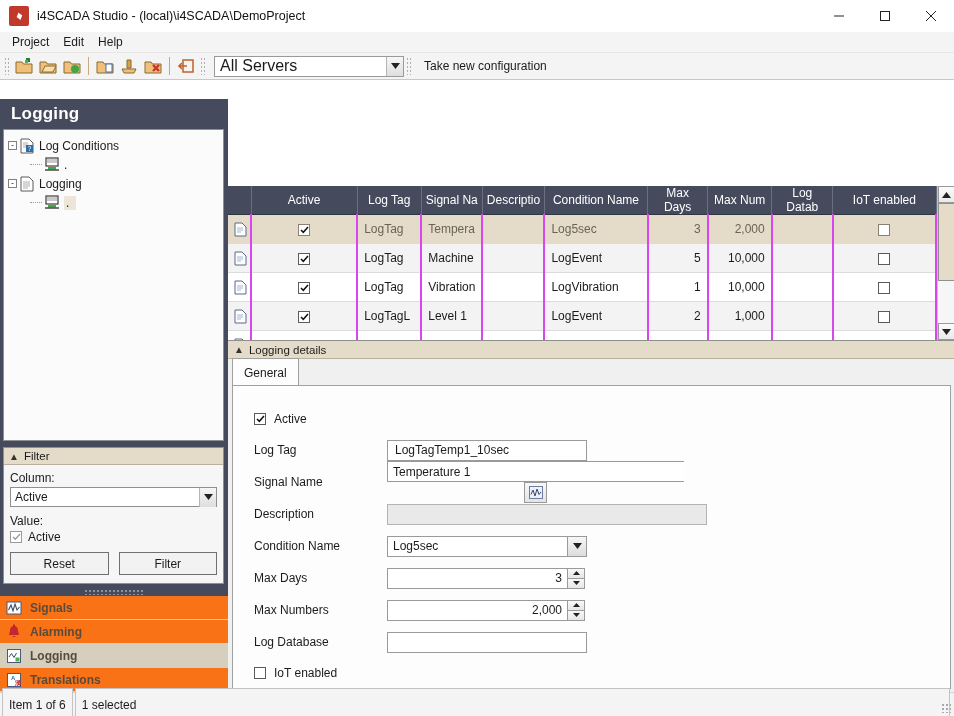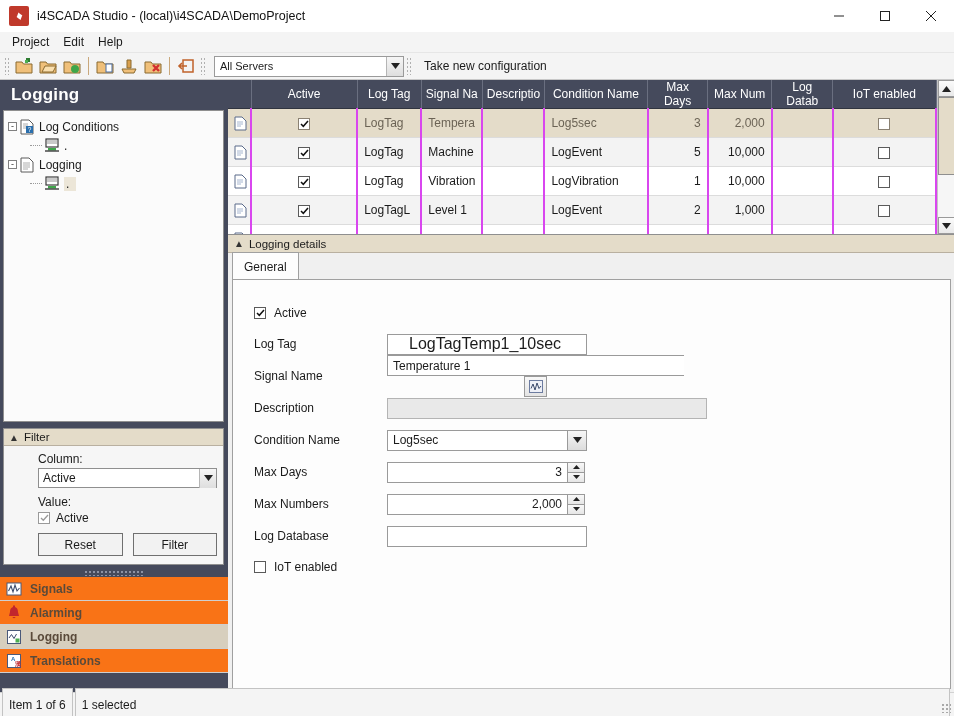--- a/index.html
+++ b/index.html
@@ -51,33 +51,34 @@
   }
   .grip { width: 6px; height: 18px; margin: 0 2px;
     background-image: radial-gradient(circle, #b0b0b0 1px, transparent 1px);
     background-size: 3px 4px; }
   .tbtn { width: 22px; height: 22px; display:flex; align-items:center; justify-content:center; margin:0 1px;}
   .tbtn svg { display:block; }
   .tsep { width:1px; height:18px; background:#c9a87c; margin:0 4px; }
   .servers-combo {
     width: 190px; height: 21px; margin-left: 6px;
     border: 1px solid #9a9a9a; background: #fff;
-    display: flex; align-items: center; font-size: 11px;
+    display: flex; align-items: center; font-size: 16px;
   }
   .servers-combo .val { flex: 1; padding-left: 5px; }
   .combo-arrow {
     width: 17px; height: 19px; background: linear-gradient(#f6f6f6,#dedede);
     border-left: 1px solid #b5b5b5; display:flex;align-items:center;justify-content:center;
   }
   .take-config { font-size: 12px; margin-left: 10px; color:#1b1b1b; }
 
   
   .main {
     position: absolute; top: 80px; left: 0; right: 0; bottom: 24px;
     display: flex;
+    align-items: flex-end;
   }
 
   
   .leftpanel {
     width: 228px; background: #454a5c; display:flex; flex-direction: column;
     position: relative;
   }
   .lp-header {
     height: 30px; color: #fff; font-size: 17px; font-weight: bold;
     padding-left: 11px; display:flex; align-items:center; letter-spacing:.2px;
@@ -100,21 +101,21 @@
   .tree-label { color:#1b1b1b; }
   .tree-label.sel { background:#ece6d8; padding:0 7px 0 2px; }
 
   
   .filter-sec { margin: 6px 4px 0 3px; border: 1px solid #8f8f8f; background:#f6f6f6; }
   .filter-head {
     background: #e4dcc9; height: 17px; display:flex; align-items:center;
     font-size: 11.5px; padding-left: 5px; border-bottom: 1px solid #b9b0a0;
   }
   .chev { font-size: 10px; margin-right: 5px; color:#333; }
-  .filter-body { padding: 6px 6px 8px 6px; margin-left: 28px; }
+  .filter-body { padding: 6px 6px 8px 6px; }
   .flabel { font-size: 12px; margin-bottom: 2px; }
   .fcombo {
     height: 20px; border: 1px solid #8f8f8f; background:#fff;
     display:flex; align-items:center; font-size:12px; margin-bottom:7px;
   }
   .fcombo .val { flex:1; padding-left:4px; }
   .fcheck { display:flex; align-items:center; font-size:12px; margin: 2px 0 8px 0;}
   .cb {
     width: 12px; height: 12px; border: 1px solid #707070; background:#fff;
     margin-right: 6px; display:flex; align-items:center; justify-content:center;
@@ -199,21 +200,21 @@
     display:flex;align-items:center; font-size:12px; position:relative; top:1px;
   }
   .formbox {
     flex:1; border:1px solid #a0a0a0; background:#fdfdfd;
     padding: 18px 0 0 0; position:relative; min-height:0;
   }
   .frow { display:flex; align-items:center; height: 32px; padding-left: 21px; }
   .flab { width: 133px; font-size:12px; }
   .finput {
     height: 21px; border:1px solid #9a9a9a; background:#fff;
-    font-size:16px; display:flex; align-items:center; padding-left:21px;
+    font-size:12px; display:flex; align-items:center; padding-left:7px;
   }
   .finput.readonly { background:#e9e9e9; border-color:#b4b4b4; }
   .w200 { width: 200px; }
   .w320 { width: 320px; }
   .sig-wrap { display:flex; align-items:center;flex-direction:column; }
   .sig-input { width: 297px; height:21px; border:1px solid #9a9a9a; border-right:none;
     background:#fff; display:flex; align-items:center; padding-left:5px; font-size:12px;}
   .sig-btn {
     width: 23px; height: 21px; border:1px solid #9a9a9a; background: linear-gradient(#f8f8f8,#e4e4e4);
     display:flex;align-items:center;justify-content:center;

